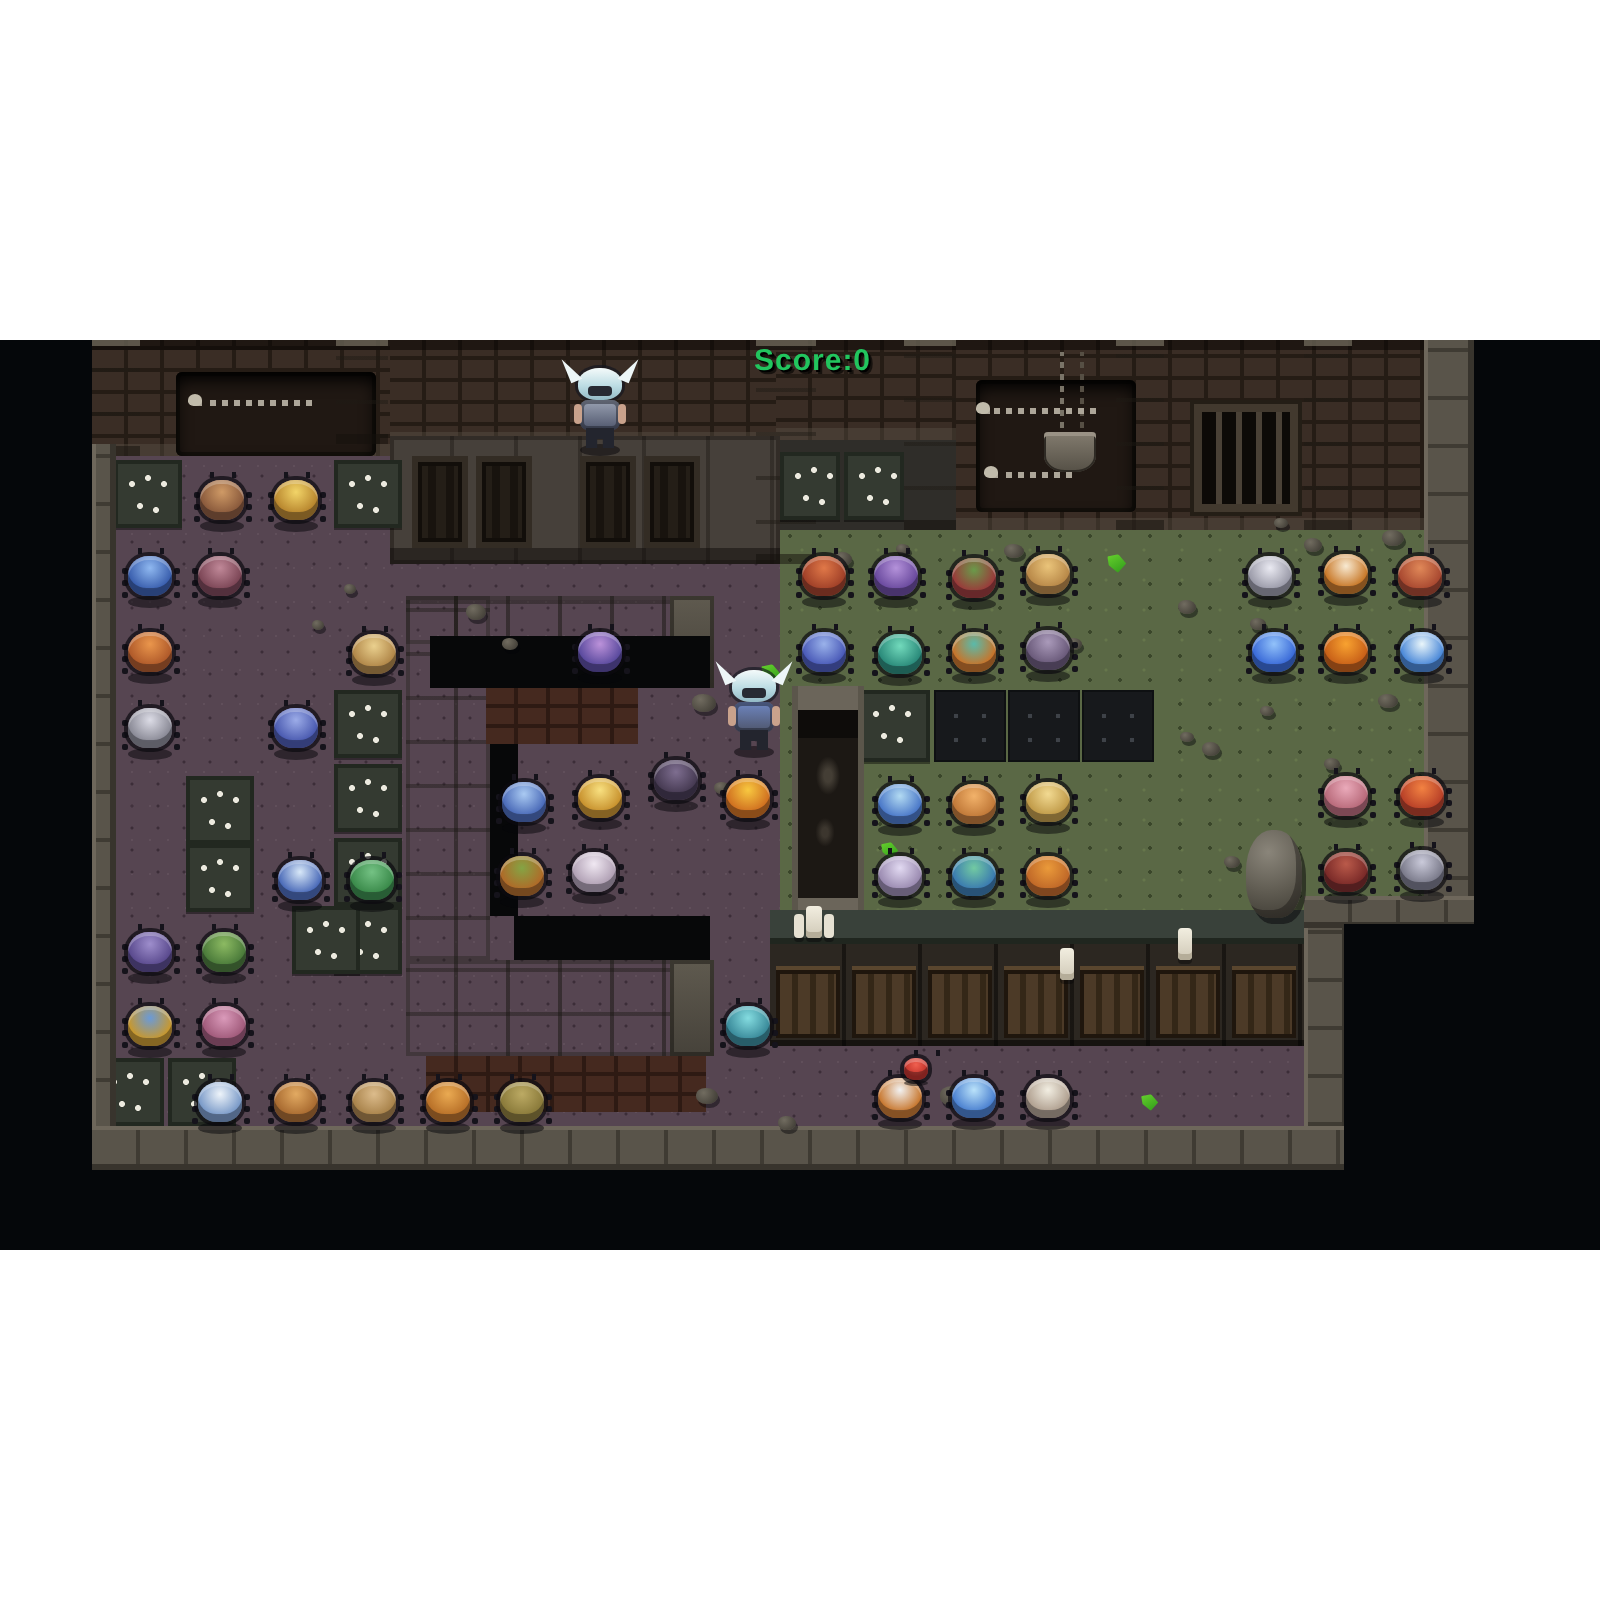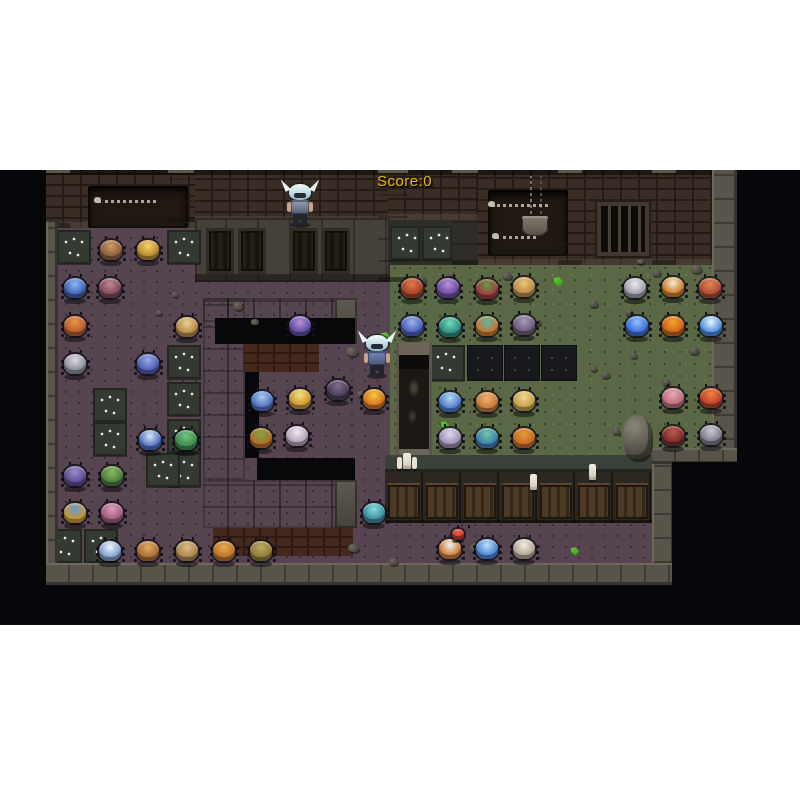--- a/index.html
+++ b/index.html
@@ -116,22 +116,22 @@
   .h-helm::after{right:-6px;border-left:6px solid transparent;transform:rotate(22deg);}
   .h-face{position:absolute;left:8px;top:9px;width:12px;height:5px;background:#272a33;border-radius:2px;}
   .h-torso{position:absolute;left:4px;top:16px;width:20px;height:15px;border-radius:4px;
     background:linear-gradient(180deg,var(--armor),#4e556b);box-shadow:inset 0 0 0 2px rgba(22,25,34,.45);}
   .h-torso::before,.h-torso::after{content:'';position:absolute;top:2px;width:4px;height:10px;
     background:#c9a28c;border-radius:2px;}
   .h-torso::before{left:-3px;} .h-torso::after{right:-3px;}
   .h-legs{position:absolute;left:7px;top:30px;width:14px;height:10px;background:#23252e;
     clip-path:polygon(0 0,100% 0,100% 100%,60% 100%,60% 55%,40% 55%,40% 100%,0 100%);}
   
-  .score{position:absolute;left:377px;top:2px;z-index:50;font-weight:normal;font-size:15px;
-    line-height:1.2;color:#eab308;letter-spacing:.5px;
+  .score{position:absolute;left:377px;top:2px;z-index:50;font-weight:bold;font-size:15px;
+    line-height:1.2;color:#22c55e;letter-spacing:.5px;
     text-shadow:1px 1px 0 #000,2px 2px 0 rgba(0,0,0,.6);}
 </style>
 </head>
 <body>
 
 <div id="page">
   <div id="vp">
     <span class="score">Score:0</span>
   <div class="abs floor-purple" style="left: 46px; top: 52px; width: 344px; height: 341px;"></div>
       <div class="abs floor-green" style="left: 390px; top: 92px; width: 322px; height: 196px;"></div>

